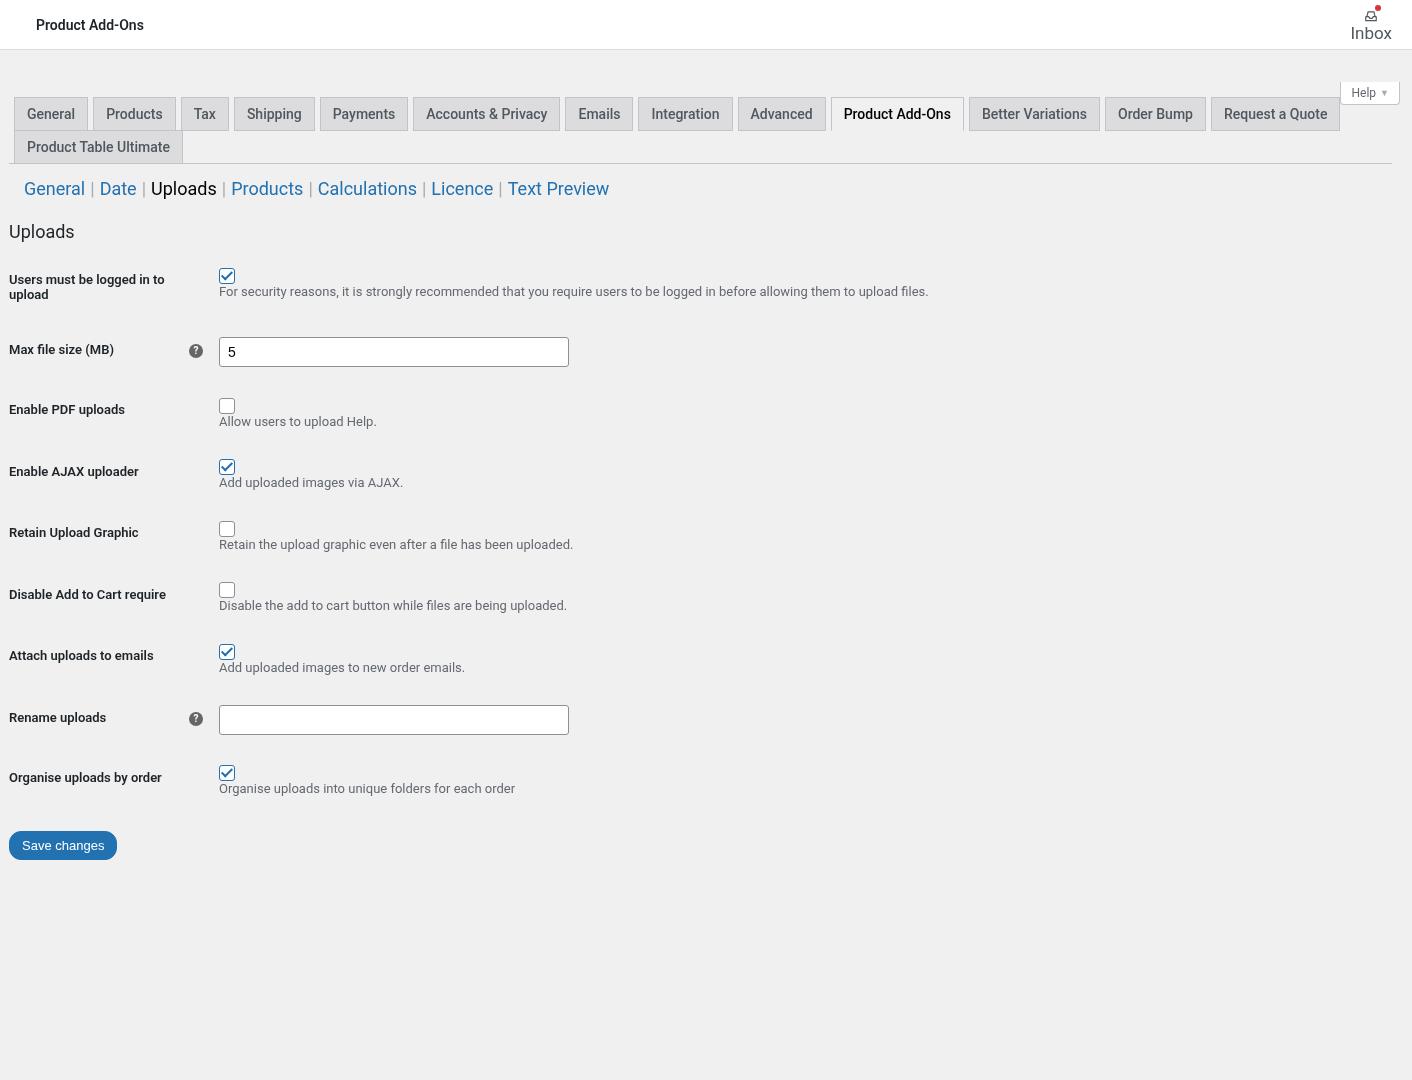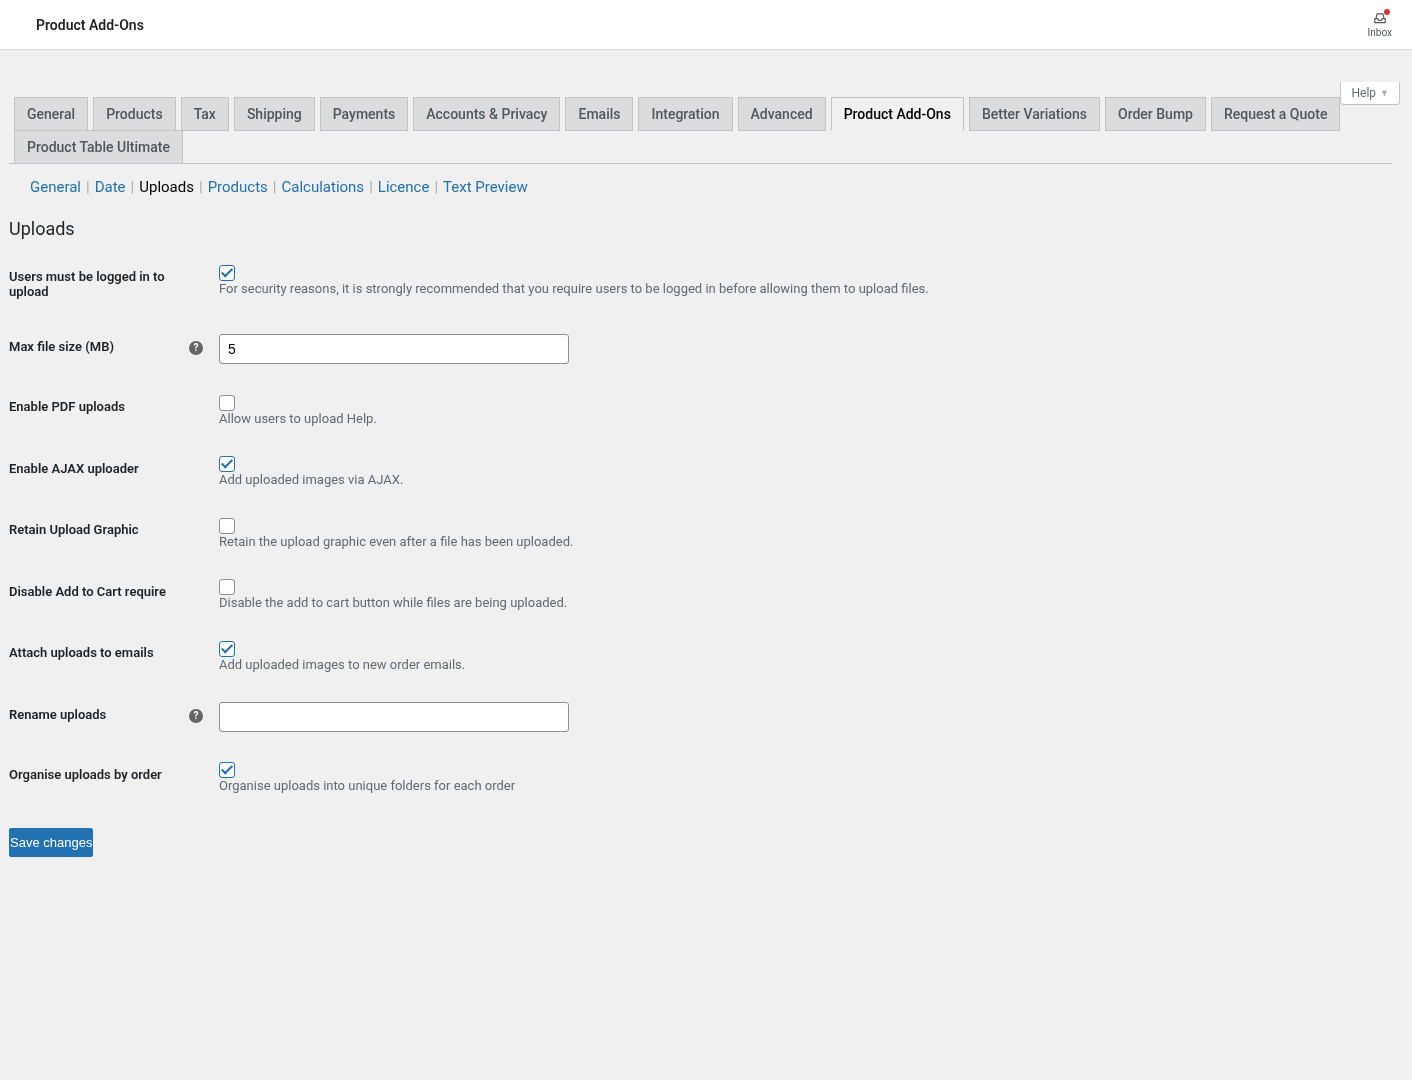--- a/index.html
+++ b/index.html
@@ -1,39 +1,39 @@
 <!DOCTYPE html>
 <html><head>
 <meta charset="utf-8">
 <style>
   * { box-sizing: border-box; margin: 0; padding: 0; }
   body { font-family: -apple-system, BlinkMacSystemFont, "Segoe UI", Roboto, Oxygen-Sans, Ubuntu, Cantarell, "Helvetica Neue", sans-serif; font-size: 13px; color: #1d2327; background: #f0f0f1; }
   
   
   .top-bar { background: #fff; display: flex; align-items: center; justify-content: space-between; padding: 10px 20px 10px 36px; border-bottom: 1px solid #dcdcde; height: 50px; }
   .top-bar h1 { font-size: 14px; font-weight: 600; }
-  .inbox-wrap { text-align: right; font-size: 10px; color: #50575e; cursor: pointer; position: relative; }
+  .inbox-wrap { text-align: right; font-size: 17px; color: #50575e; cursor: pointer; position: relative; }
   .inbox-icon { width: 16px; height: 14px; margin: 0 auto 2px; position: relative; }
   .inbox-icon svg { width: 16px; height: 14px; stroke: #50575e; }
   .inbox-dot { position: absolute; top: -2px; right: -2px; width: 6px; height: 6px; border-radius: 50%; background: #d63638; }
 
   
   .wrap { padding: 0 20px 30px 9px; position: relative; }
 
   
   .help-btn { position: absolute; right: 12px; top: 32px; background: #fff; border: 1px solid #c3c4c7; border-top:none; border-radius: 0 0 4px 4px; padding: 4px 10px; font-size: 12px; cursor: pointer; display: flex; align-items: center; gap: 4px; color:#646970;}
   .help-btn .tri { font-size: 9px; color:#a7aaad;}
 
   
   .nav-tab-wrapper { padding-top: 47px; border-bottom: 1px solid #c3c4c7; line-height: 0; }
   .nav-tab { display: inline-block; background: #dcdcde; border: 1px solid #c3c4c7; color: #50575e; font-size: 14px; font-weight: 500; padding: 8px 12px; margin-left: 5px; margin-bottom: -1px; cursor: pointer; line-height: normal; white-space: nowrap; }
   .nav-tab.active { background: #f0f0f1; border-bottom: 1px solid #f0f0f1; color: #000; }
 
   
-  .subsubsub { margin: 14px 0 0 17px; padding: 0; font-size: 15px; }
+  .subsubsub { margin: 14px 0 0 11px; padding: 0; font-size: 18px; }
   .subsubsub li { display: inline-block; }
   .subsubsub a { color: #2271b1; text-decoration: none; padding: 0 4px; }
   .subsubsub .current a { color: #000; font-weight: 400; }
   .subsubsub .sep { color: #a7aaad; padding:0 1px;}
 
   
   h2.section-title { font-size: 18px; font-weight: 400; margin: 22px 0 10px 0; }
 
   
   .form-table { width: 100%; border-collapse: collapse; }
@@ -43,21 +43,21 @@
   .form-table td p.description { color: #646970; margin-top: 0; }
   .help-tip { display: inline-block; width: 14px; height: 14px; border-radius: 50%; background: #666; color: #fff; text-align: center; font-size: 10px; line-height: 14px; font-weight: bold; position:absolute; right:6px; top:22px; cursor:help;}
 
   input[type=text] { width: 350px; padding: 4px 8px; border: 1px solid #8c8f94; border-radius: 3px; font-size: 14px; height: 30px; background:#fff;}
   input[type=checkbox] { width: 16px; height: 16px; border: 1px solid #8c8f94; border-radius: 3px; appearance: none; -webkit-appearance: none; background: #fff; cursor: pointer; position: relative; vertical-align: middle; }
   input[type=checkbox]:checked { background: #fff; border-color: #2271b1; }
   input[type=checkbox]:checked::after { content: ""; position: absolute; left: 4px; top: 0px; width: 4px; height: 9px; border: solid #2271b1; border-width: 0 2px 2px 0; transform: rotate(45deg); }
 
   
   .submit { margin-top: 20px; }
-  .button-primary { background: #2271b1; border: 1px solid #2271b1; color: #fff; padding: 6px 0; border-radius: 2px; font-size: 13px; cursor: pointer; }
+  .button-primary { background: #2271b1; border: 1px solid #2271b1; color: #fff; padding: 6px 12px; border-radius: 12px; font-size: 13px; cursor: pointer; }
 </style>
 </head>
 <body>
 
 <div class="top-bar">
   <h1>Product Add-Ons</h1>
   <div class="inbox-wrap">
     <div class="inbox-icon">
       <svg viewBox="0 0 24 24" fill="none" stroke-width="2">
         <path d="M3 13 L3 20 L21 20 L21 13"></path>

